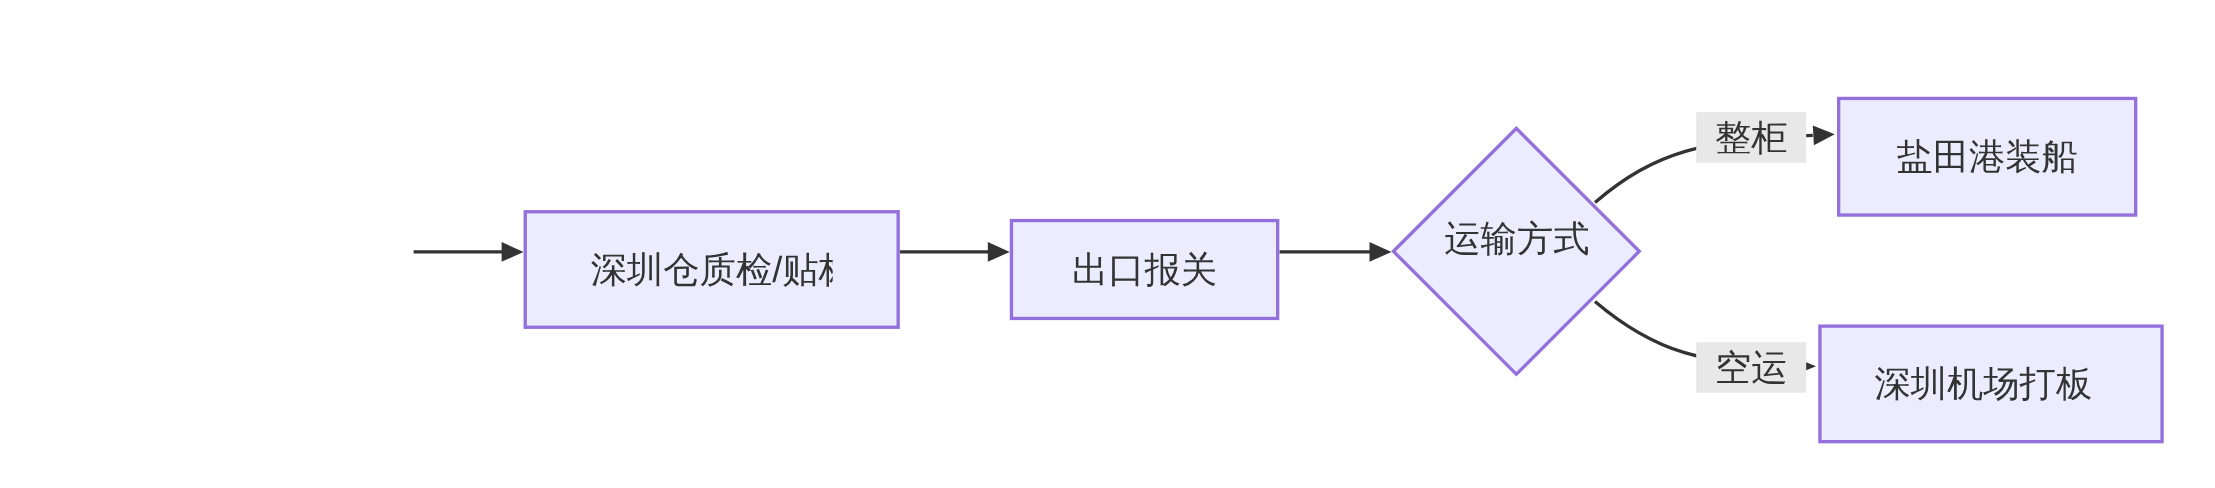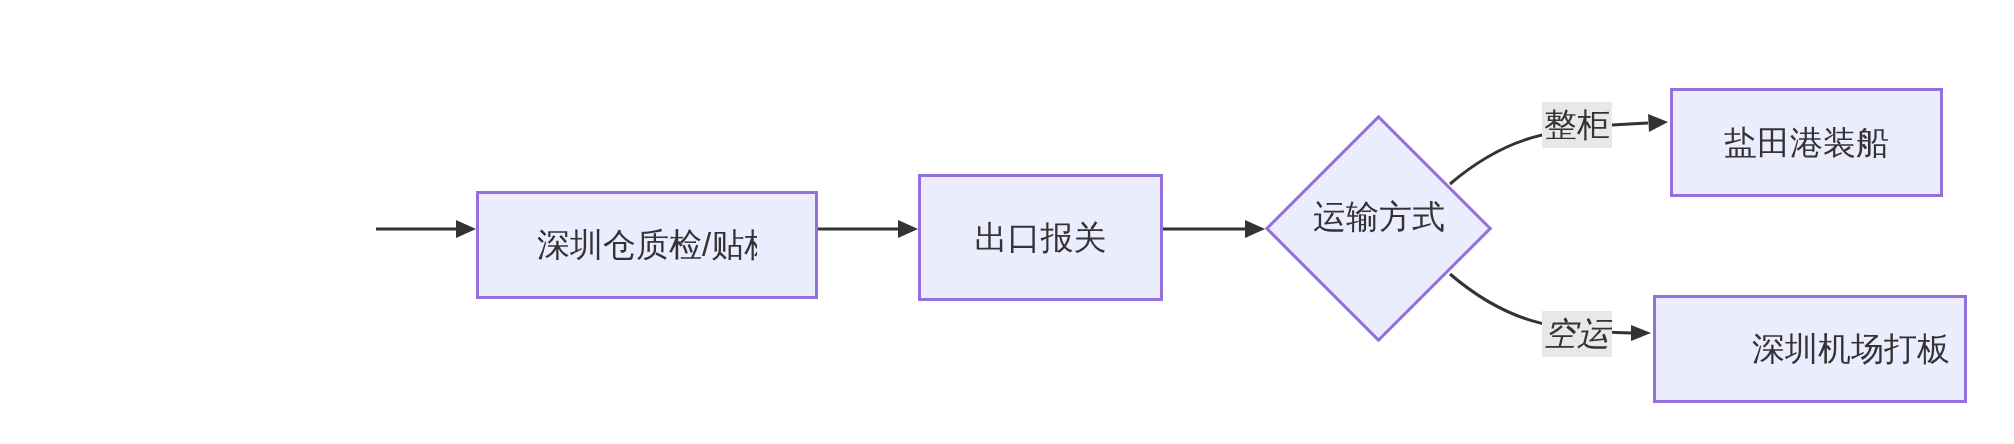--- a/index.html
+++ b/index.html
@@ -22,21 +22,21 @@
     background:var(--node-fill,#ECECFF); border:3px solid var(--node-border,#9370DB);
     transform:rotate(45deg);
   }
   .diamond-label {
     position:absolute; display:flex; align-items:center; justify-content:center;
     color:var(--text,#333333); font-size:33px; white-space:nowrap;
   }
   .edge-label {
     position:absolute; background:var(--edge-label-bg,#e8e8e8);
     color:var(--text,#333333); font-size:33px; line-height:46px;
-    padding:0 2px; white-space:nowrap;
+    padding:0 17px; white-space:nowrap;
   }
 </style>
 </head>
 <body>
 
 <div class="canvas">
 
   <svg class="edges-layer" width="2014" height="444" viewBox="0 0 2014 444">
 
     <path class="edge-line" d="M376 229 L459 229"></path>
@@ -49,37 +49,37 @@
     <polygon class="arrow-head" points="1265,229 1245,220 1245,238"></polygon>
 
     <path class="edge-line" d="M1450 184 C1505 137, 1550 127, 1648 123"></path>
     <polygon class="arrow-head" points="1668,122 1648,114 1649,132"></polygon>
 
     <path class="edge-line" d="M1450 274 C1505 321, 1550 331, 1631 333"></path>
     <polygon class="arrow-head" points="1651,333 1631,325 1631,341"></polygon>
   </svg>
 
   <div class="edge-label" style="left:1542px; top:102px;">整柜</div>
-  <div class="edge-label" style="left:1542px; top:311px;font-style:italic;">空运</div>
+  <div class="edge-label" style="left:1542px; top:311px;">空运</div>
 
 
   <div class="node" style="left:476px; top:175px; width:342px; height:108px;">
     <span class="clip" style="width:220px;">深圳仓质检/贴标</span>
   </div>
 
-  <div class="node" style="left:918px; top:158px; width:245px; height:127px;">
+  <div class="node" style="left:918px; top:183px; width:245px; height:92px;">
     <span>出口报关</span>
   </div>
 
   <div class="diamond-shape" style="left:1298px; top:148px; width:161px; height:161px;"></div>
   <div class="diamond-label" style="left:1265px; top:103px; width:228px; height:228px;">
     <span>运输方式</span>
   </div>
 
   <div class="node" style="left:1670px; top:72px; width:273px; height:109px;">
     <span class="clip" style="width:165px;">盐田港装船</span>
   </div>
 
-  <div class="node" style="left:1653px; top:279px; width:314px; height:108px;justify-content:flex-end;">
+  <div class="node" style="left:1653px; top:279px; width:314px; height:108px;">
     <span class="clip" style="width:212px;">深圳机场打板</span>
   </div>
 
 </div>
 
 </body></html>

